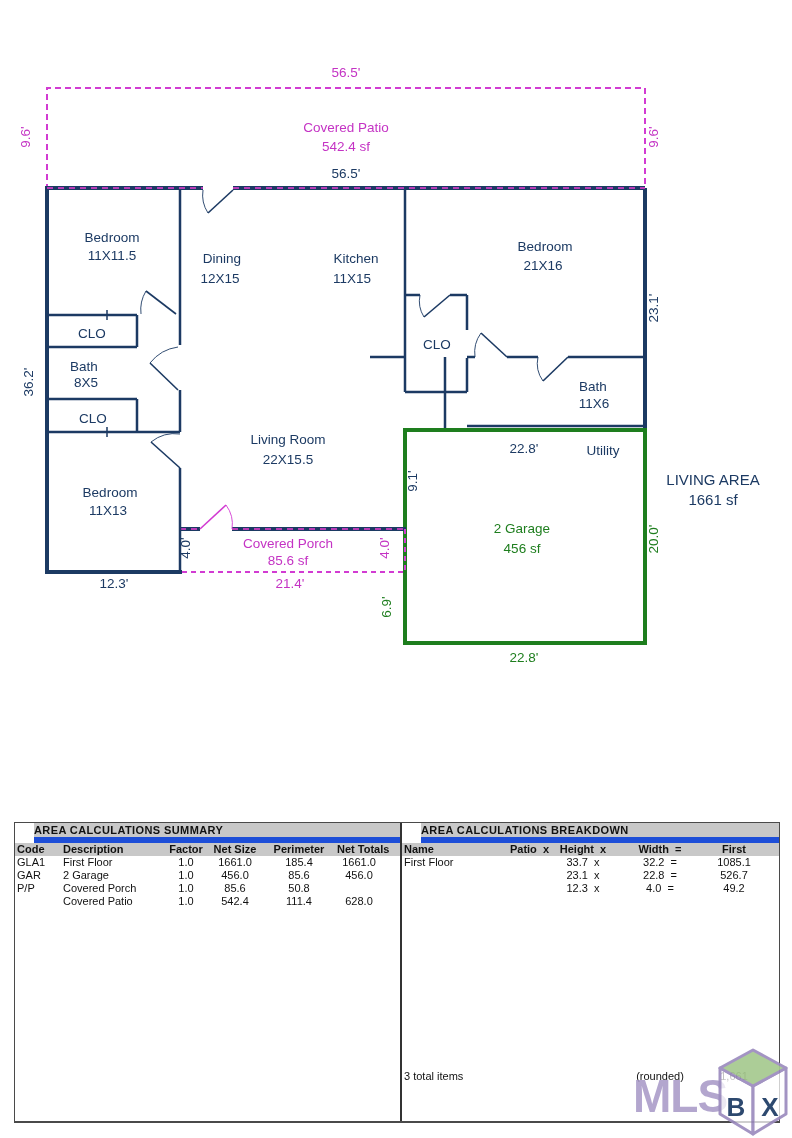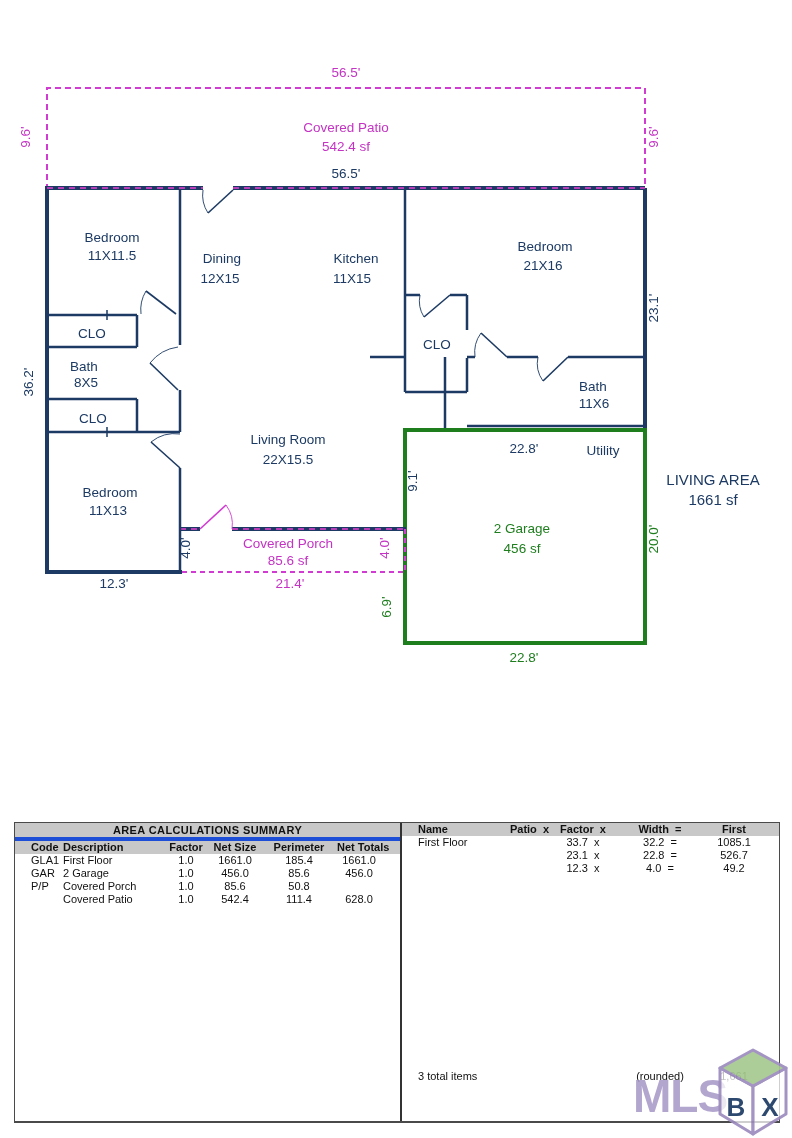--- a/index.html
+++ b/index.html
@@ -12,28 +12,28 @@
   .mag{fill:#c433c4;}
   .grn{fill:#1e7e1e;}
 
   .tables{position:absolute;left:14px;top:822px;width:764px;height:298px;
           border:1px solid #4a4a4a;border-bottom:2px solid #4a4a4a;background:#fff;
           font-size:11px;color:#111;}
   .half{position:absolute;top:0;height:100%;}
   .half.left{left:0;width:385px;}
   .half.right{left:387px;width:377px;}
   .divider{position:absolute;left:385px;top:0;width:2px;height:100%;background:#333;}
-  .ttl{height:14px;line-height:14px;background:#c8c8c8;font-weight:bold;text-align:center;
-       border-bottom:4px solid #1d4ed8;letter-spacing:.4px;}
+  .ttl{height:14px;line-height:14px;background:#c8c8c8;font-weight:bold;text-align:left;
+       border-bottom:6px solid #1d4ed8;letter-spacing:.4px;margin-left:19px;}
   table{border-collapse:collapse;table-layout:fixed;width:100%;}
   td{padding:0 2px;height:13px;line-height:13px;white-space:pre;overflow:hidden;}
   .hdr td{background:#c8c8c8;font-weight:bold;}
   .r{text-align:center;}
   .l{text-align:left;}
-  .pl{padding-left:16px;}
+  .pl{padding-left:2px;}
   .pr{padding-right:19px;}
   .foot{position:absolute;width:100%;}
   .credit{position:absolute;top:804px;right:14px;font-size:11px;color:#8c8c8c;margin-top:17px;}
 
   .mls-text{position:absolute;left:632px;top:1068px;font-size:47px;font-weight:bold;
             color:#a697c6;opacity:.85;letter-spacing:-1px;transform:scaleX(.98);z-index:5;}
   .mls-cube{position:absolute;left:716px;top:1046px;z-index:6;opacity:.92;}
 </style>
 </head>
 <body>
@@ -211,33 +211,34 @@
           <td class="r">111.4</td>
           <td class="r pr">628.0</td>
         </tr>
       </tbody>
         </table>
     </div>
 
     <div class="divider"></div>
 
     <div class="half right">
+      <div class="ttl">AREA CALCULATIONS BREAKDOWN</div>
       <table>
         <colgroup>
             <col style="width:105px">
             <col style="width:45px">
             <col style="width:62px">
             <col style="width:92px">
             <col style="width:73px">
           </colgroup>
         <tbody>
             <tr class="hdr">
           <td class="l pl">Name</td>
           <td class="r">Patio  x</td>
-          <td class="r">Factor  x</td>
+          <td class="r">Height  x</td>
           <td class="r">Width  =</td>
           <td class="r pr">First</td>
         </tr>
         <tr>
           <td class="l pl">First Floor</td>
           <td class="r"></td>
           <td class="r">33.7  x</td>
           <td class="r">32.2  =</td>
           <td class="r pr">1085.1</td>
         </tr>

